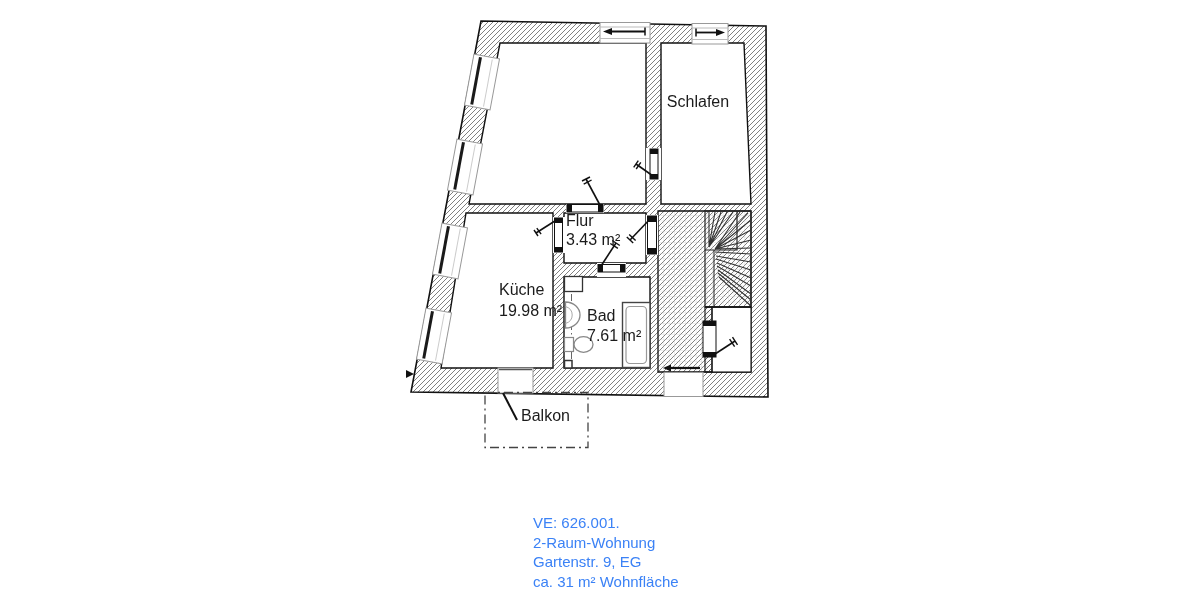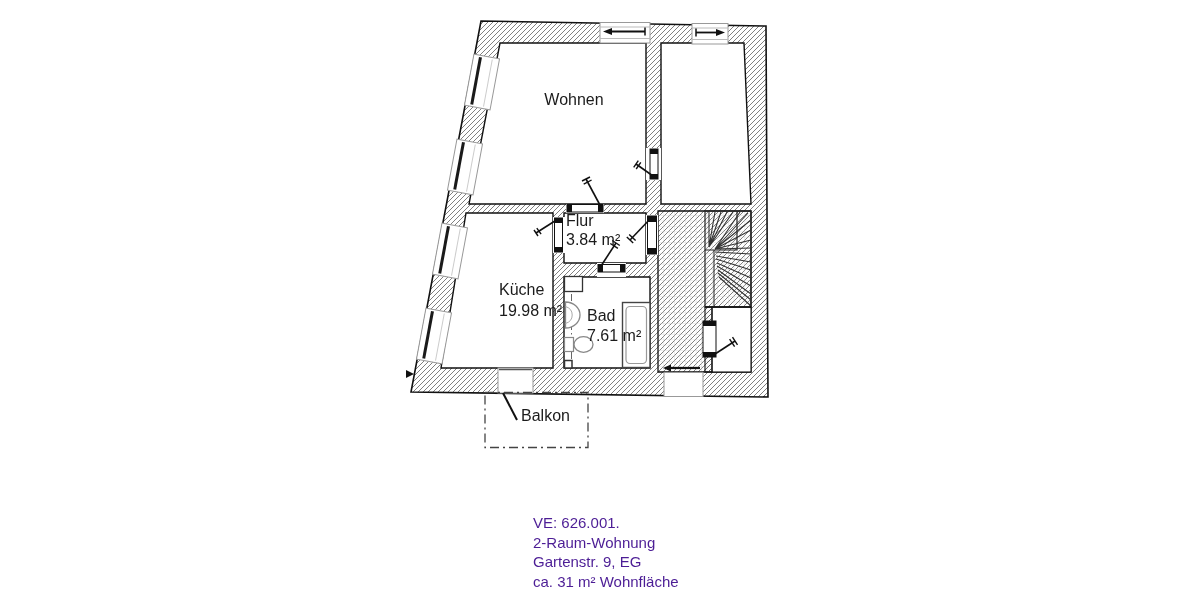--- a/index.html
+++ b/index.html
@@ -1,21 +1,21 @@
 <!DOCTYPE html>
 <html><head>
 <meta charset="utf-8">
 <style>
   html,body{margin:0;padding:0;background:#fff;}
   .canvas{position:relative;width:1200px;height:600px;background:#fff;overflow:hidden;
           font-family:"Liberation Sans",sans-serif;color:#1b1b1b;}
   svg{position:absolute;left:0;top:0;}
   .label{position:absolute;font-size:16px;line-height:21px;color:#1b1b1b;white-space:nowrap;}
   .label.center{text-align:center;}
-  .info{position:absolute;left:533px;top:513px;font-size:15px;line-height:19.5px;color:#4c1d95;}
+  .info{position:absolute;left:533px;top:513px;font-size:15px;line-height:19.5px;color:#3b82f6;}
 </style>
 </head>
 <body>
 
 <div class="canvas">
 
 <svg width="1200" height="600" viewBox="0 0 1200 600">
   <defs>
     <pattern id="hatch" patternUnits="userSpaceOnUse" width="5" height="5">
       <path d="M-1,1 l2,-2 M0,5 l5,-5 M4,6 l2,-2" stroke="#555" stroke-width="0.75" fill="none"></path>
@@ -166,27 +166,27 @@
 
   <g>
     <rect x="485" y="392.5" width="103" height="55" fill="none" stroke="#444" stroke-width="1.3" stroke-dasharray="9 4 2 4"></rect>
     <line x1="503" y1="393" x2="517" y2="420" stroke="#111" stroke-width="2"></line>
   </g>
 
   <polygon points="406,370 406,378 414,374" fill="#111"></polygon>
 </svg>
 
 <div class="label center" style="left:504px;top:89px;width:140px">
-  <div>Wohnen</div>
 </div>
 <div class="label center" style="left:628px;top:91px;width:140px">
+  <div>Schlafen</div>
 </div>
 <div class="label" style="left:566px;top:211px;line-height:19px">
   <div>Flur</div>
-  <div>3.84 m²</div>
+  <div>3.43 m²</div>
 </div>
 <div class="label" style="left:499px;top:279px">
   <div>Küche</div>
   <div>19.98 m²</div>
 </div>
 <div class="label" style="left:587px;top:306px;line-height:20px">
   <div>Bad</div>
   <div>7.61 m²</div>
 </div>
 <div class="label" style="left:521px;top:405px">Balkon</div>

